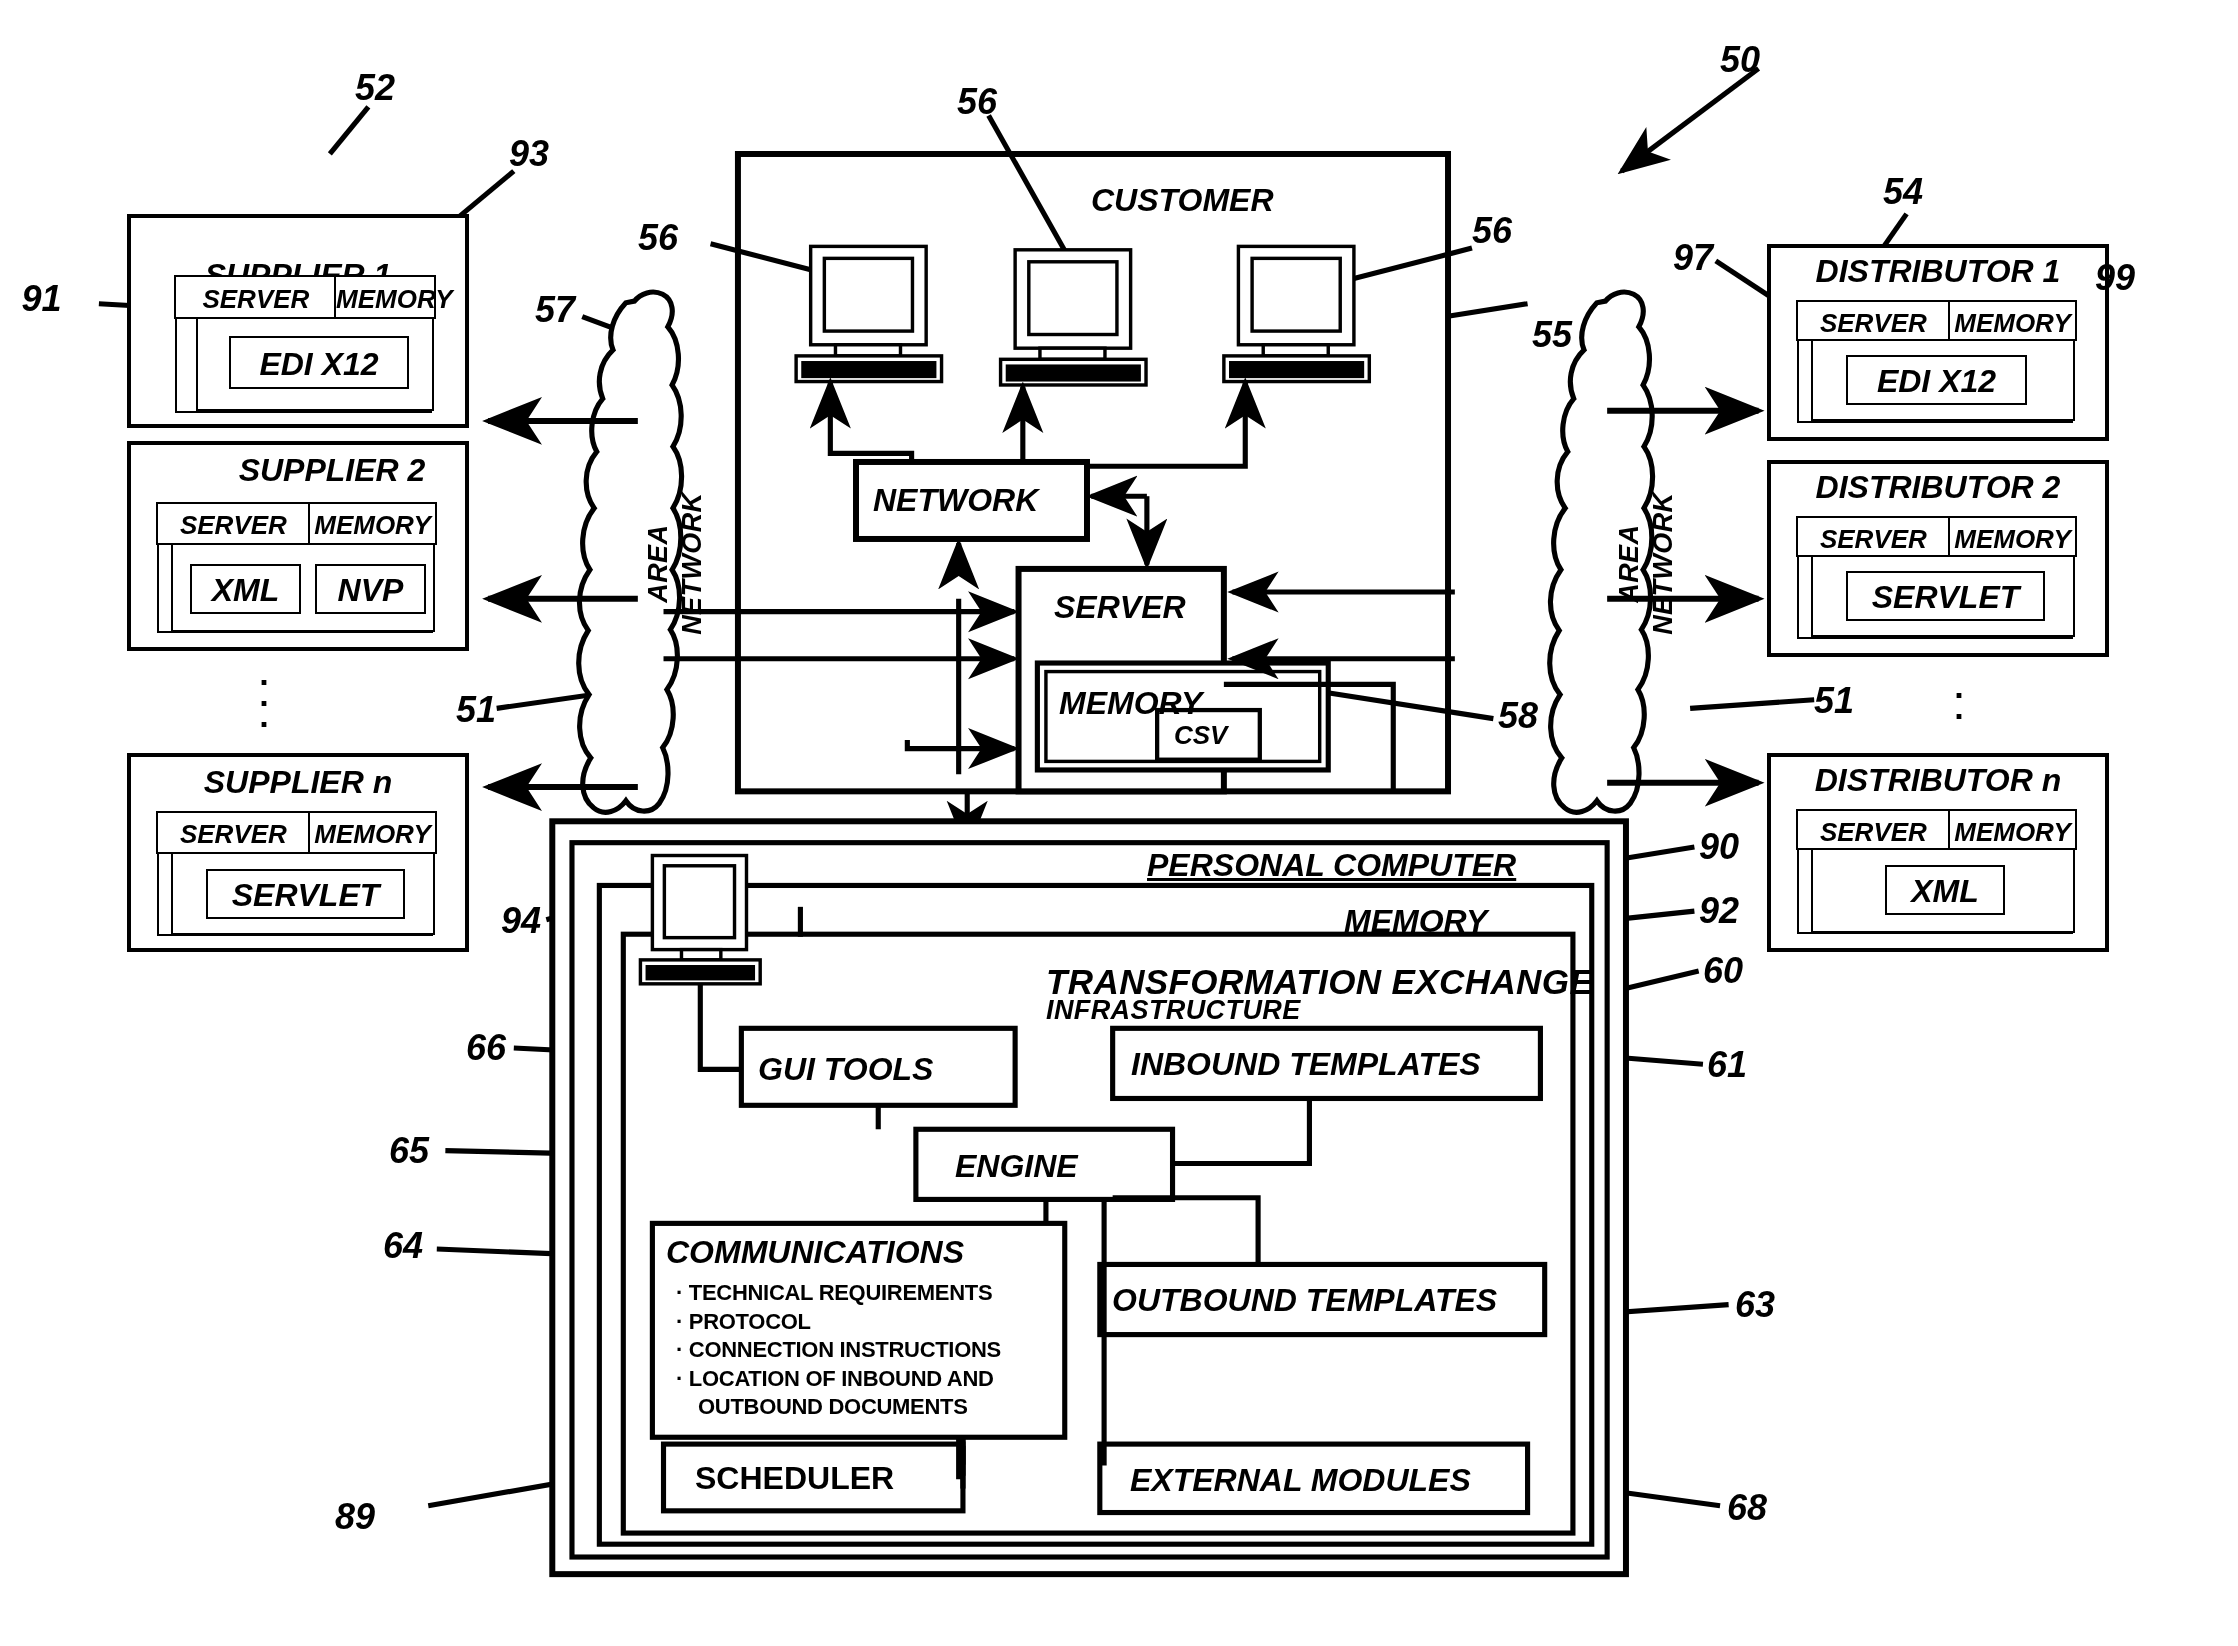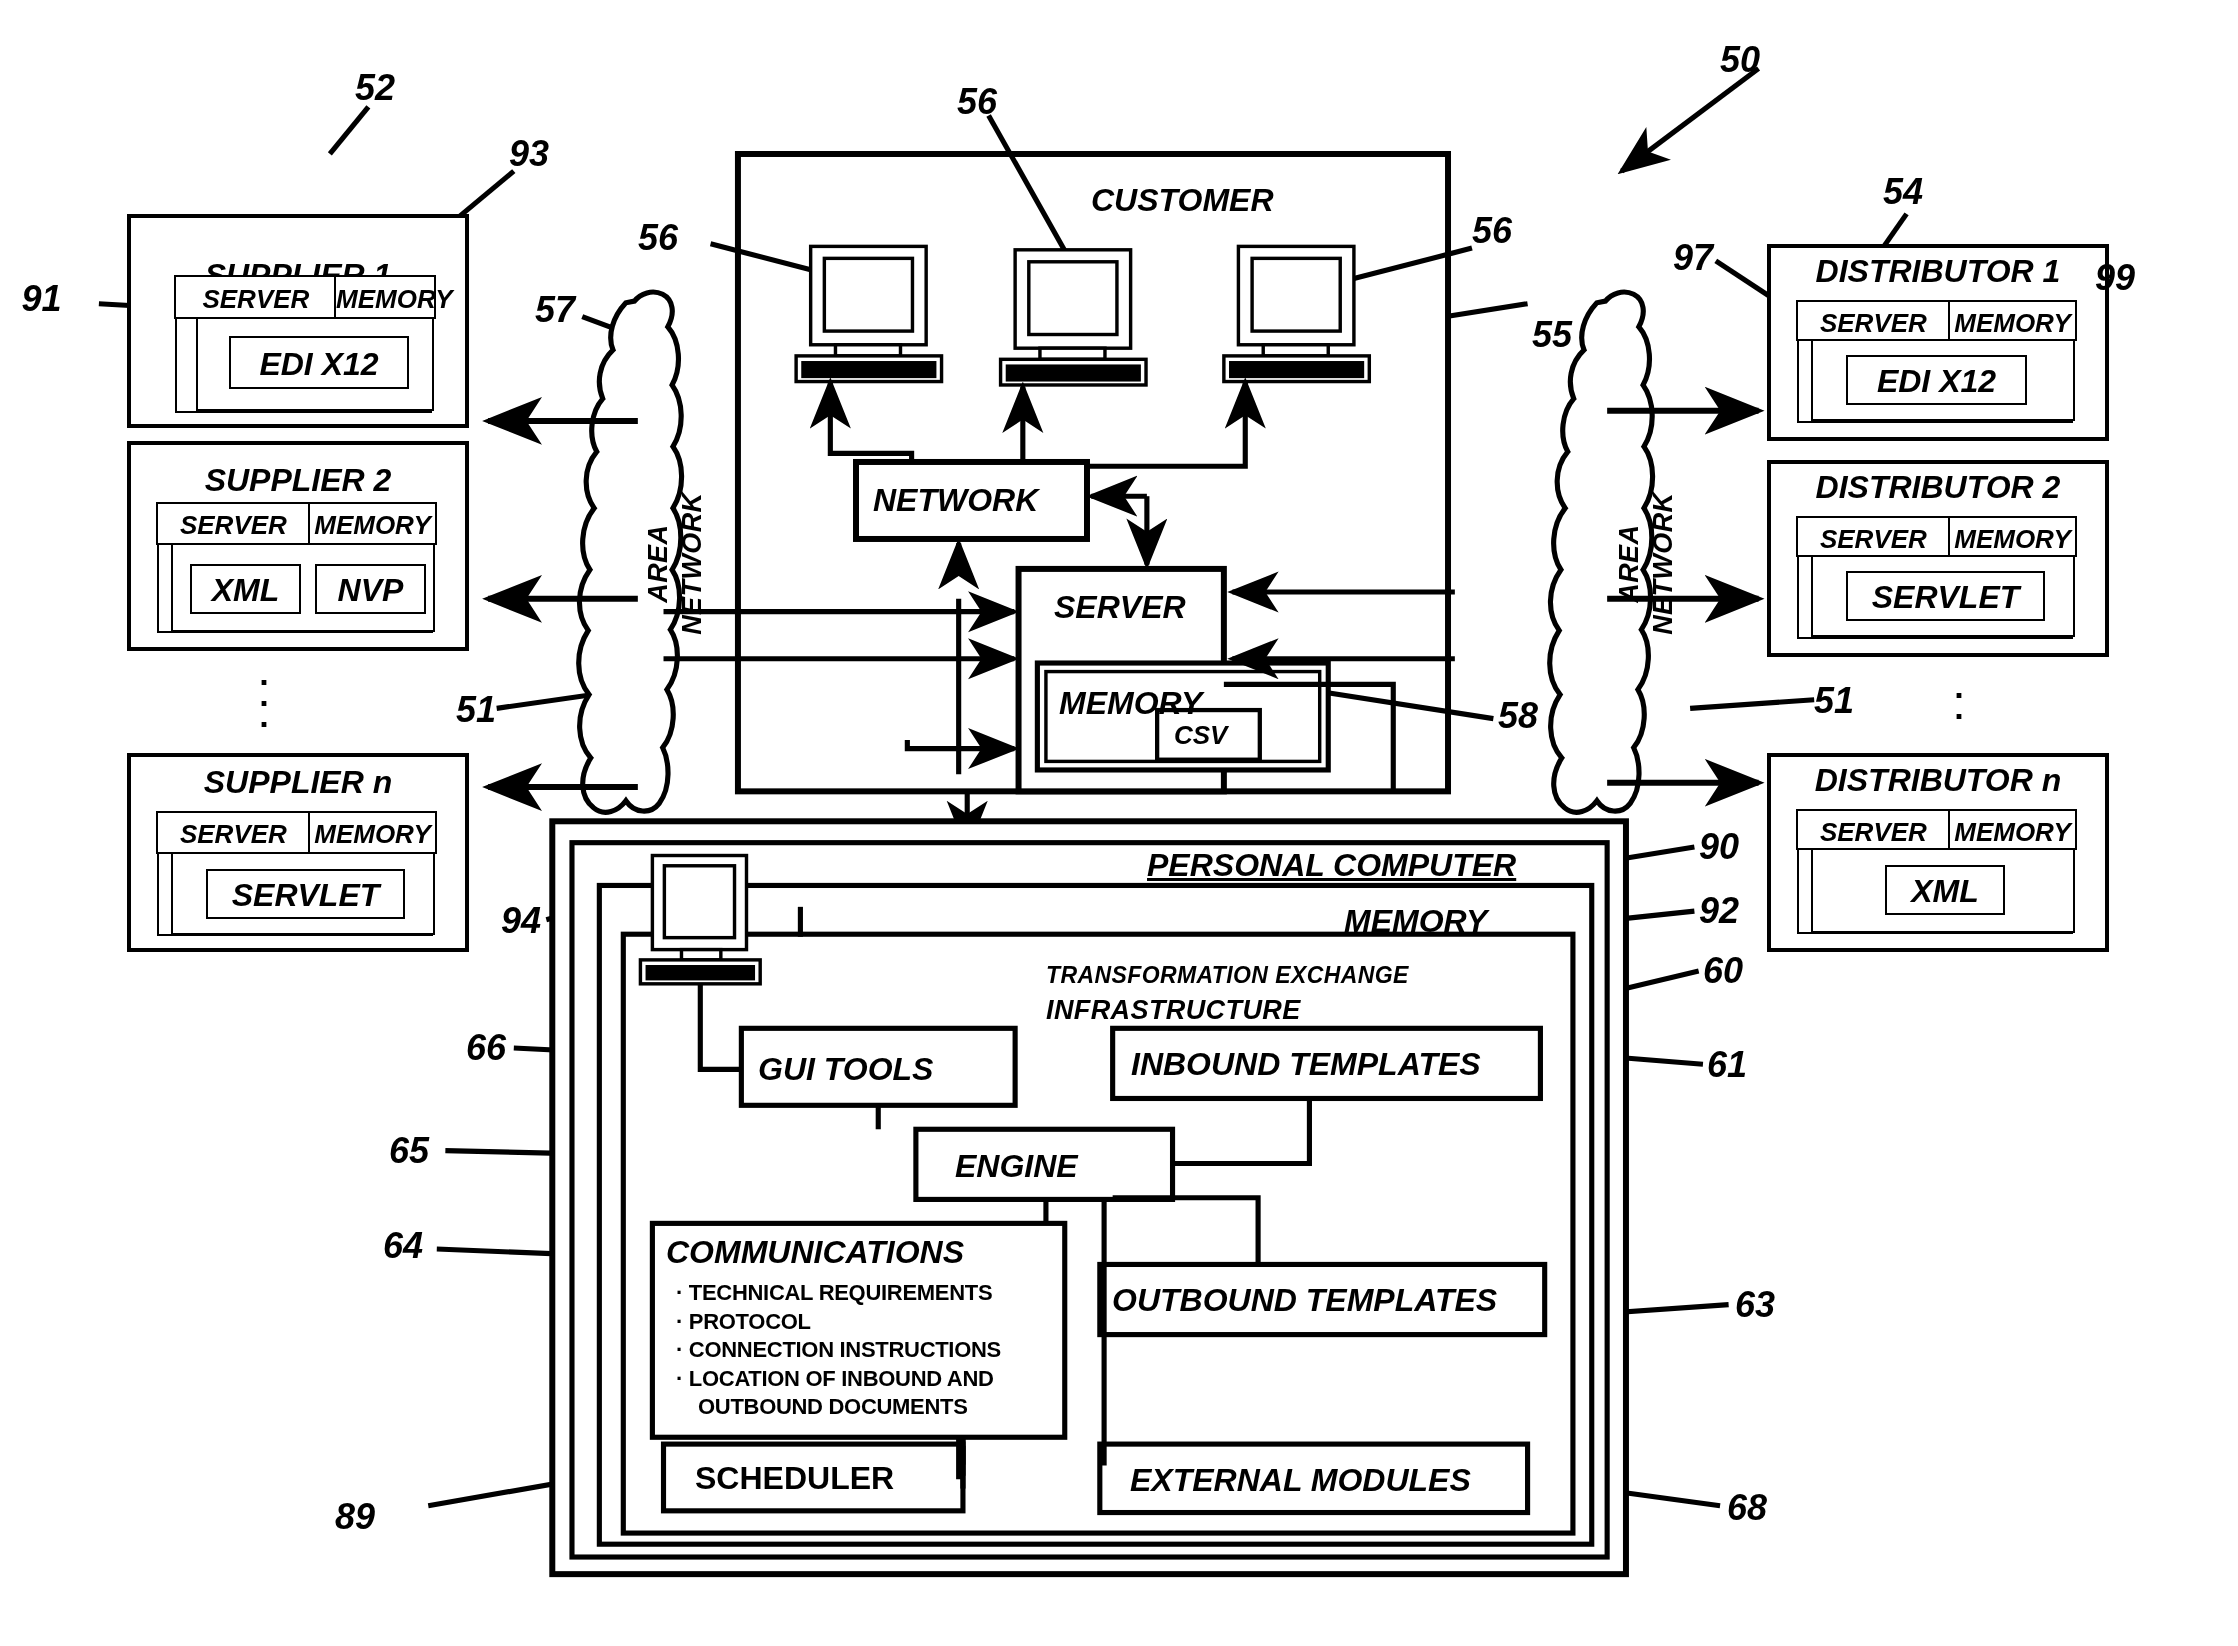--- a/index.html
+++ b/index.html
@@ -236,21 +236,21 @@
       </div>
       <div class="bx3" style="left:19px;top:39px;width:238px;height:94px;">
         <div class="bx3" style="left:31px;top:17px;width:180px;height:53px;">
           <div class="t boxlabel center" style="left:0;top:7.7px;width:100%;">EDI X12</div>
         </div>
       </div>
     </div>
   </div>
 
   <div class="bx5" style="left:127px;top:441px;width:342px;height:210px;">
-    <div class="t boxlabel center" style="left:0;top:17px;width:100%;">SUPPLIER 2</div>
+    <div class="t boxlabel center" style="left:0;top:7px;width:100%;padding-left:34px;">SUPPLIER 2</div>
     <div class="bx3" style="left:26px;top:58px;width:276px;height:130px;">
       <div class="bx3" style="left:-2.6px;top:-2.6px;width:154px;height:43px;">
         <div class="t boxlabel-sm center" style="left:0;top:6px;width:100%;">SERVER</div>
       </div>
       <div class="bx3" style="left:149px;top:-2.6px;width:129px;height:43px;">
         <div class="t boxlabel-sm center" style="left:0;top:6px;width:100%;">MEMORY</div>
       </div>
       <div class="bx3" style="left:12px;top:38px;width:264px;height:89px;">
         <div class="bx3" style="left:17px;top:19px;width:111px;height:50px;">
           <div class="t boxlabel center" style="left:0;top:6px;width:100%;">XML</div>
@@ -344,21 +344,21 @@
   </div>
 
   <div class="t boxlabel" style="left:1091px;top:182px;">CUSTOMER</div>
   <div class="t boxlabel" style="left:873px;top:482px;">NETWORK</div>
   <div class="t boxlabel" style="left:1054px;top:589px;">SERVER</div>
   <div class="t boxlabel" style="left:1059px;top:685px;">MEMORY</div>
   <div class="t boxlabel-sm" style="left:1174px;top:720px;">CSV</div>
 
   <div class="t boxlabel" style="left:1147px;top:847px;text-decoration:underline;">PERSONAL COMPUTER</div>
   <div class="t boxlabel" style="left:1344px;top:903px;">MEMORY</div>
-  <div class="t ital" style="left:1046px;top:962px;font-size:23px;font-style:italic;">TRANSFORMATION EXCHANGE</div>
+  <div class="t ital" style="left:1046px;top:962px;font-size:35px;font-style:italic;">TRANSFORMATION EXCHANGE</div>
   <div class="t ital" style="left:1046px;top:995px;font-size:27px;">INFRASTRUCTURE</div>
 
   <div class="t boxlabel" style="left:758px;top:1051px;">GUI TOOLS</div>
   <div class="t boxlabel" style="left:1131px;top:1046px;">INBOUND TEMPLATES</div>
   <div class="t boxlabel" style="left:955px;top:1148px;">ENGINE</div>
   <div class="t boxlabel" style="left:666px;top:1234px;">COMMUNICATIONS</div>
   <div class="t bullets" style="left:676px;top:1279px;">
     <div>· TECHNICAL REQUIREMENTS</div>
     <div>· PROTOCOL</div>
     <div>· CONNECTION INSTRUCTIONS</div>

